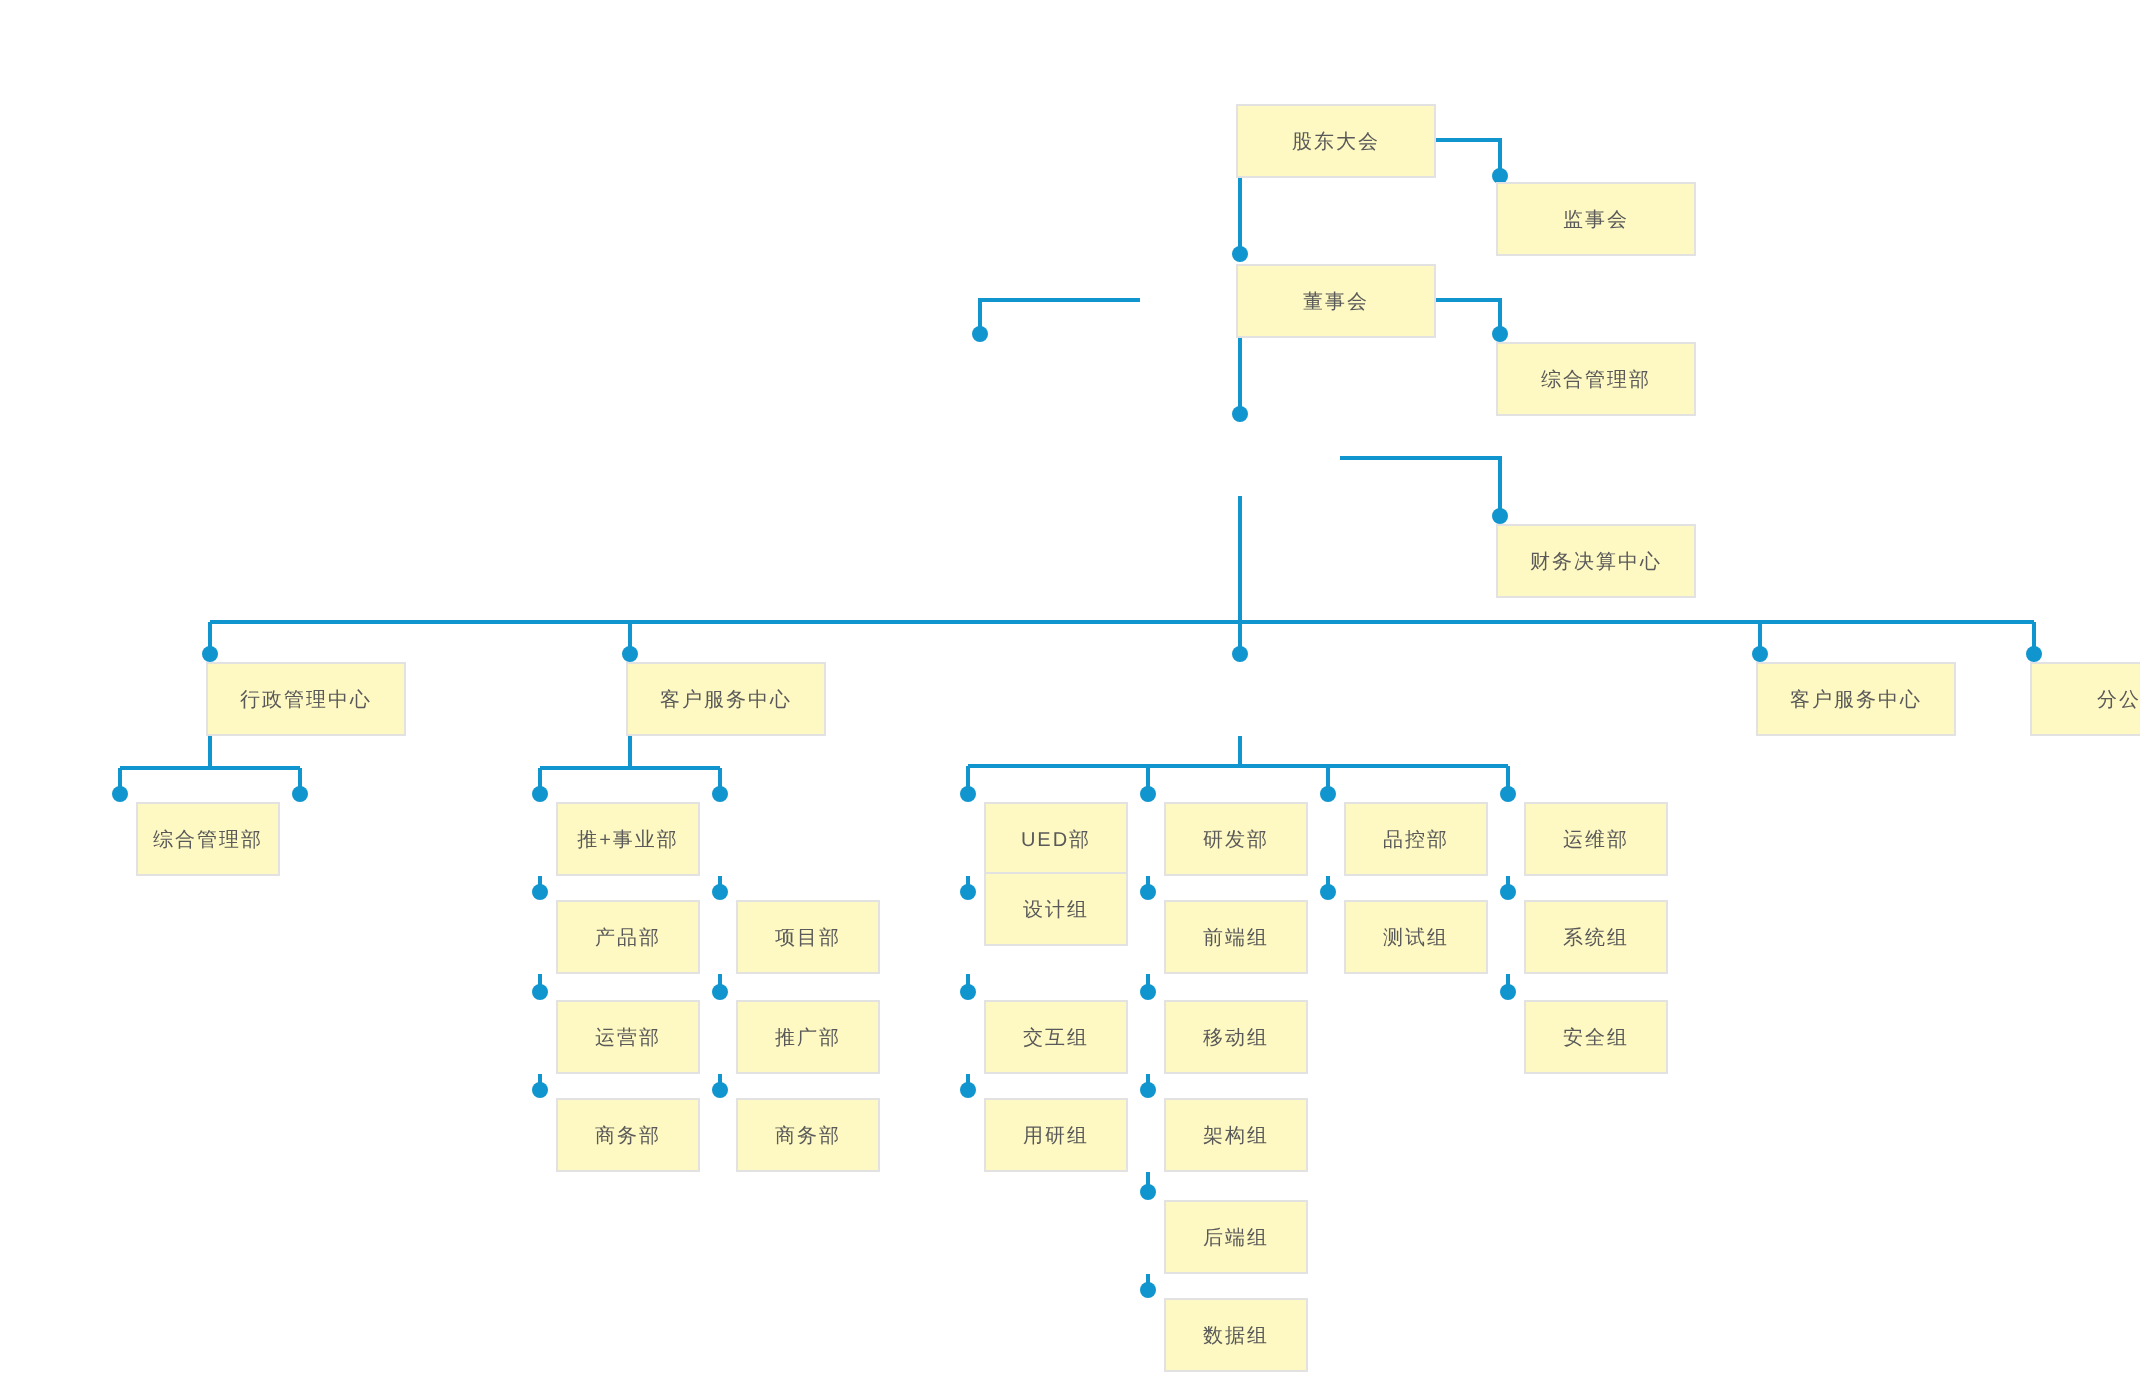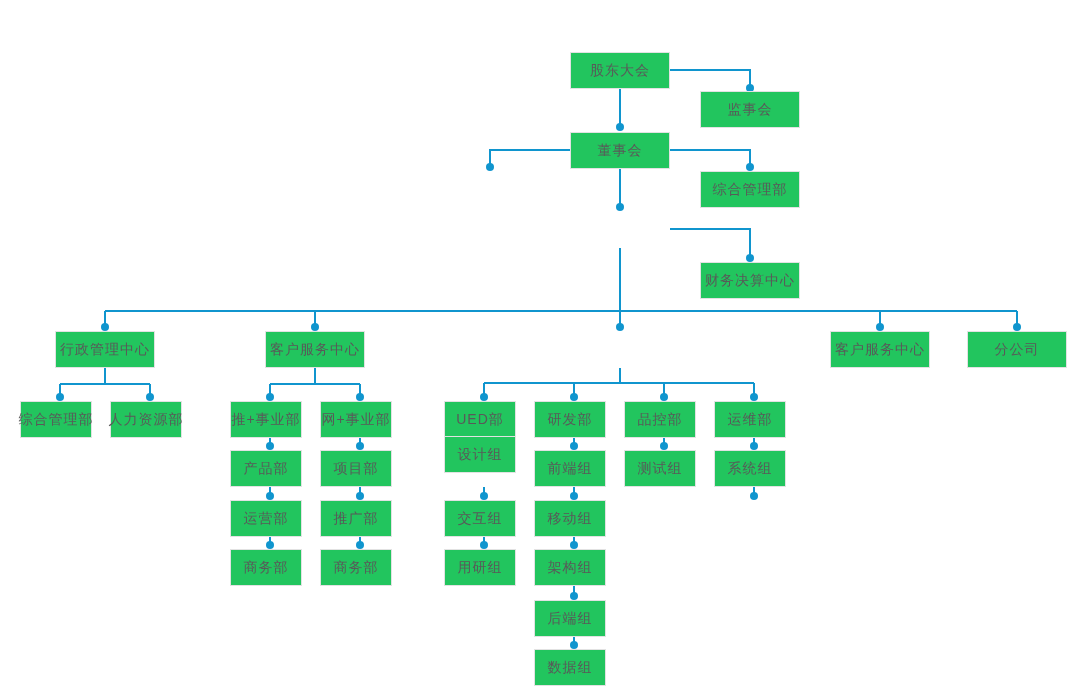--- a/index.html
+++ b/index.html
@@ -17,30 +17,31 @@
     background:var(--bg);
     overflow:hidden;
   }
   .connectors{position:absolute;left:0;top:0;width:1070px;height:689px;}
   .connectors path{fill:none;stroke:var(--line);stroke-width:2;}
   .connectors circle{fill:var(--line);stroke:none;}
   .node{
     position:absolute;
     height:37px;
     box-sizing:border-box;
-    background:#22c55e;
+    background:#fef9c3;
     border:1px solid var(--border);
     display:flex;
     align-items:center;
     justify-content:center;
-    font-size:14px;
+    font-size:10px;
     letter-spacing:1px;
     color:var(--text);
     cursor:default;
     white-space:nowrap;
+    margin-left:48px;
   }
   .w100{width:100px;}
   .w80{width:72px;}
 </style>
 </head>
 <body>
 
 <div class="canvas">
 
   <svg class="connectors" width="1070" height="689" viewBox="0 0 1070 689" xmlns="http://www.w3.org/2000/svg">
@@ -128,24 +129,22 @@
   <div class="node w100" style="left:570px;top:132px">董事会</div>
   <div class="node w100" style="left:700px;top:171px">综合管理部</div>
   <div class="node w100" style="left:700px;top:262px">财务决算中心</div>
 
   <div class="node w100" style="left:55px;top:331px">行政管理中心</div>
   <div class="node w100" style="left:265px;top:331px">客户服务中心</div>
   <div class="node w100" style="left:830px;top:331px">客户服务中心</div>
   <div class="node w100" style="left:967px;top:331px">分公司</div>
 
   <div class="node w80" style="left:20px;top:401px">综合管理部</div>
-  <div class="node w80" style="left:110px;top:401px">人力资源部</div>
 
   <div class="node w80" style="left:230px;top:401px">推+事业部</div>
-  <div class="node w80" style="left:320px;top:401px">网+事业部</div>
   <div class="node w80" style="left:230px;top:450px">产品部</div>
   <div class="node w80" style="left:320px;top:450px">项目部</div>
   <div class="node w80" style="left:230px;top:500px">运营部</div>
   <div class="node w80" style="left:320px;top:500px">推广部</div>
   <div class="node w80" style="left:230px;top:549px">商务部</div>
   <div class="node w80" style="left:320px;top:549px">商务部</div>
 
   <div class="node w80" style="left:444px;top:401px">UED部</div>
   <div class="node w80" style="left:534px;top:401px">研发部</div>
   <div class="node w80" style="left:624px;top:401px">品控部</div>
@@ -153,14 +152,15 @@
   <div class="node w80" style="left:444px;top:436px">设计组</div>
   <div class="node w80" style="left:444px;top:500px">交互组</div>
   <div class="node w80" style="left:444px;top:549px">用研组</div>
   <div class="node w80" style="left:534px;top:450px">前端组</div>
   <div class="node w80" style="left:534px;top:500px">移动组</div>
   <div class="node w80" style="left:534px;top:549px">架构组</div>
   <div class="node w80" style="left:534px;top:600px">后端组</div>
   <div class="node w80" style="left:534px;top:649px">数据组</div>
   <div class="node w80" style="left:624px;top:450px">测试组</div>
   <div class="node w80" style="left:714px;top:450px">系统组</div>
+  <div class="node w80" style="left:714px;top:500px">安全组</div>
 
 </div>
 
 </body></html>

